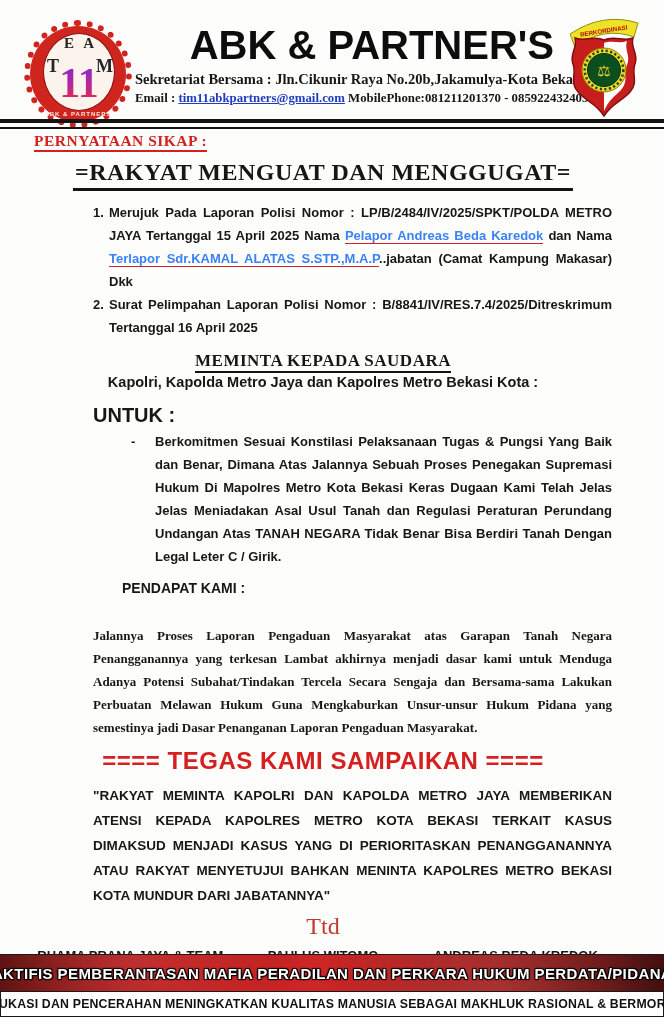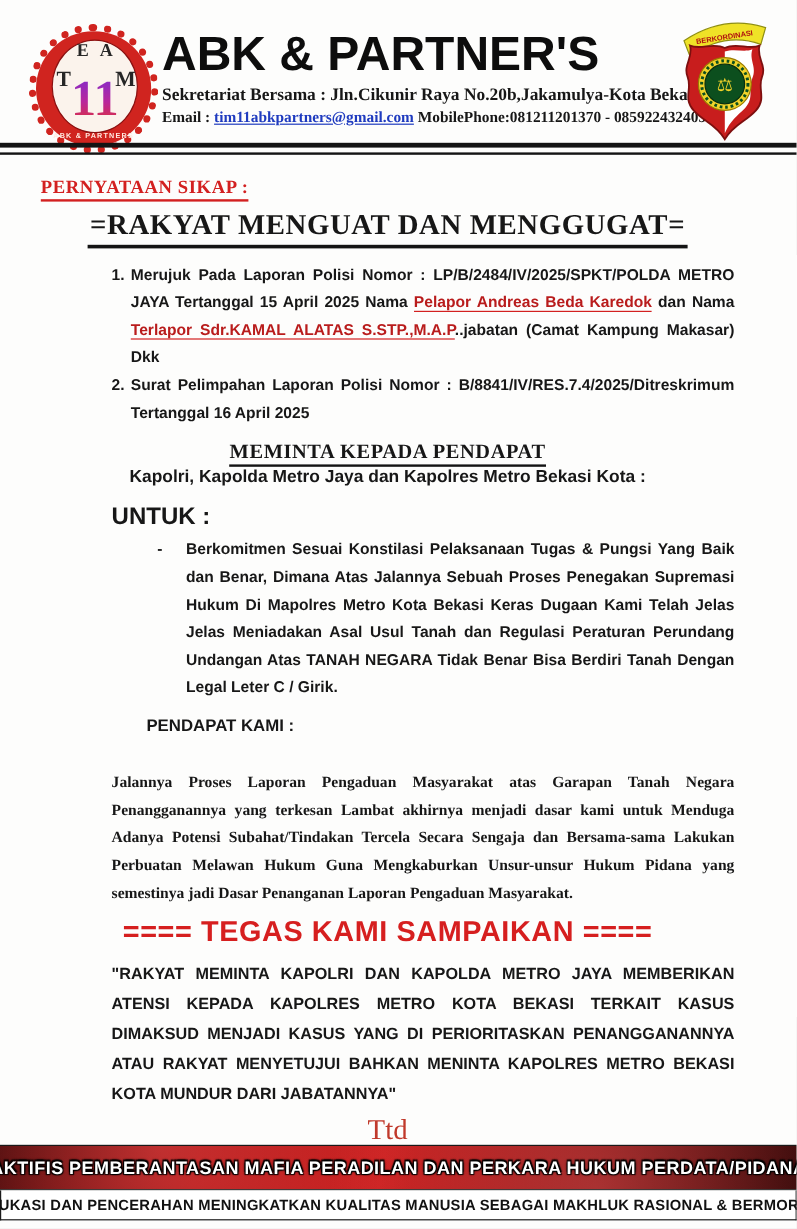--- a/index.html
+++ b/index.html
@@ -19,44 +19,44 @@
   .tl-a{right:20px;top:1px;font-size:15px;}
   .tl-m{right:1px;top:22px;font-size:18px;}
   .n11{position:absolute;left:50%;top:28px;transform:translateX(-50%);
        font-family:"Liberation Serif",serif;font-weight:700;font-size:42px;line-height:1;color:#8e2a9e;}
   @supports (-webkit-background-clip: text){
     .n11{background:linear-gradient(180deg,#7d2bd0 0%,#b9279b 55%,#e03131 100%);
          -webkit-background-clip:text;-webkit-text-fill-color:transparent;}
   }
   .arc-text{position:absolute;left:0;right:0;bottom:5px;text-align:center;font-size:6px;
             font-weight:700;color:#ffe9e0;letter-spacing:1px;}
-  .hc{position:absolute;left:135px;right:110px;top:24px;text-align:left;}
+  .hc{position:absolute;left:135px;right:110px;top:24px;text-align:right;}
   .org{margin:0;font-size:40px;font-weight:900;letter-spacing:0px;line-height:1.05;color:#0d0d0d;
        white-space:nowrap;}
   .sub{font-family:"Liberation Serif",serif;font-weight:700;font-size:14.5px;margin-top:5px;
        white-space:nowrap;}
   .email-line{font-family:"Liberation Serif",serif;font-weight:700;font-size:12.8px;margin-top:3px;
               white-space:nowrap;}
   .email-line a{color:#1f3bbf;text-decoration:underline;}
   .logo-right{position:absolute;right:14px;top:10px;width:92px;height:112px;}
   .rule{position:absolute;left:0;right:0;top:119px;height:4px;border-top:4px solid #141414;
         border-bottom:2px solid #141414;}
 
   
   .content{position:absolute;left:0;right:0;top:128px;padding:0 52px 0 34px;}
-  .stmt{margin-top:20px;color:#d32020;font-family:"Liberation Serif",serif;font-weight:700;
+  .stmt{margin-top:4px;color:#d32020;font-family:"Liberation Serif",serif;font-weight:700;
         font-size:15.5px;letter-spacing:0.5px;}
   .stmt span{border-bottom:2px solid #d32020;padding-bottom:1px;}
   .title-wrap{text-align:center;margin-top:9px;}
   .doc-title{display:inline-block;font-family:"Liberation Serif",serif;font-weight:900;
              font-size:24px;letter-spacing:0.5px;border-bottom:3px solid #141414;padding:0 2px 2px 2px;}
   .block{margin-left:59px;text-align:justify;font-size:13px;font-weight:700;line-height:23px;}
   .li{position:relative;padding-left:16px;}
   .li .num{position:absolute;left:0;}
-  .red-u{color:#b91c1c;border-bottom:1.5px solid #d32020;}
+  .red-u{color:#3b82f6;border-bottom:1.5px solid #d32020;}
   ol.plist{margin:10px 0 0 59px;padding:0;list-style:none;}
   .center-head{text-align:center;margin-top:12px;}
   .center-head span{font-family:"Liberation Serif",serif;font-weight:900;font-size:17px;
                     letter-spacing:0.5px;border-bottom:2px solid #141414;padding-bottom:1px;}
   .center-sub{text-align:center;font-size:14.5px;font-weight:700;margin-top:3px;}
   .untuk{margin:14px 0 0 59px;font-size:20px;font-weight:700;}
   .dash-item{position:relative;margin-left:59px;padding-left:62px;margin-top:3px;
              text-align:justify;font-size:13px;font-weight:700;line-height:23px;}
   .dash-item .dash{position:absolute;left:38px;}
   .opinion-label{margin:12px 0 0 88px;font-size:14px;font-weight:700;}
@@ -136,21 +136,21 @@
 
     <ol class="plist block">
       <li class="li">
         <span class="num">1.</span><span>Merujuk Pada Laporan Polisi Nomor : LP/B/2484/IV/2025/SPKT/POLDA METRO JAYA Tertanggal 15 April 2025 Nama </span><span class="red-u">Pelapor Andreas Beda Karedok</span><span> dan Nama </span><span class="red-u">Terlapor Sdr.KAMAL ALATAS S.STP.,M.A.P</span><span>..jabatan (Camat Kampung Makasar) Dkk</span>
       </li>
       <li class="li">
         <span class="num">2.</span><span>Surat Pelimpahan Laporan Polisi Nomor : B/8841/IV/RES.7.4/2025/Ditreskrimum Tertanggal 16 April 2025</span>
       </li>
     </ol>
 
-    <div class="center-head"><span>MEMINTA KEPADA PENDAPAT</span></div>
+    <div class="center-head"><span>MEMINTA KEPADA SAUDARA</span></div>
     <div class="center-sub">Kapolri, Kapolda Metro Jaya dan Kapolres Metro Bekasi Kota :</div>
 
     <div class="untuk">UNTUK  :</div>
 
     <div class="dash-item">
       <span class="dash">-</span>
       <span>Berkomitmen Sesuai Konstilasi Pelaksanaan Tugas &amp; Pungsi Yang Baik dan Benar, Dimana Atas Jalannya Sebuah Proses Penegakan Supremasi Hukum Di Mapolres Metro Kota Bekasi Keras Dugaan Kami Telah Jelas Jelas Meniadakan Asal Usul Tanah dan Regulasi Peraturan Perundang Undangan Atas TANAH NEGARA Tidak Benar Bisa Berdiri Tanah Dengan Legal Leter C / Girik.</span>
     </div>
 
     <div class="opinion-label">PENDAPAT KAMI :</div>

